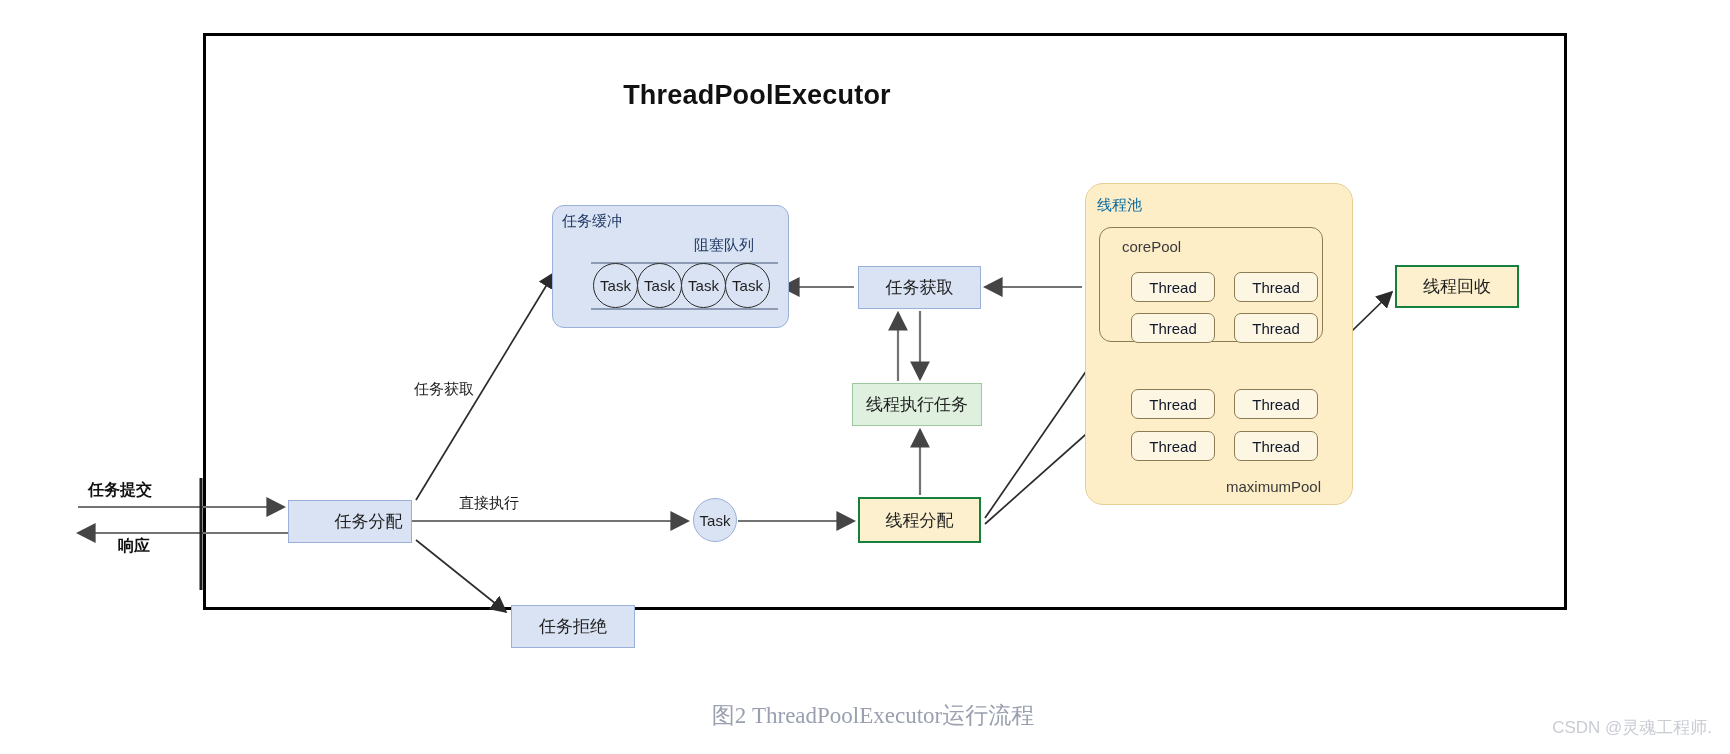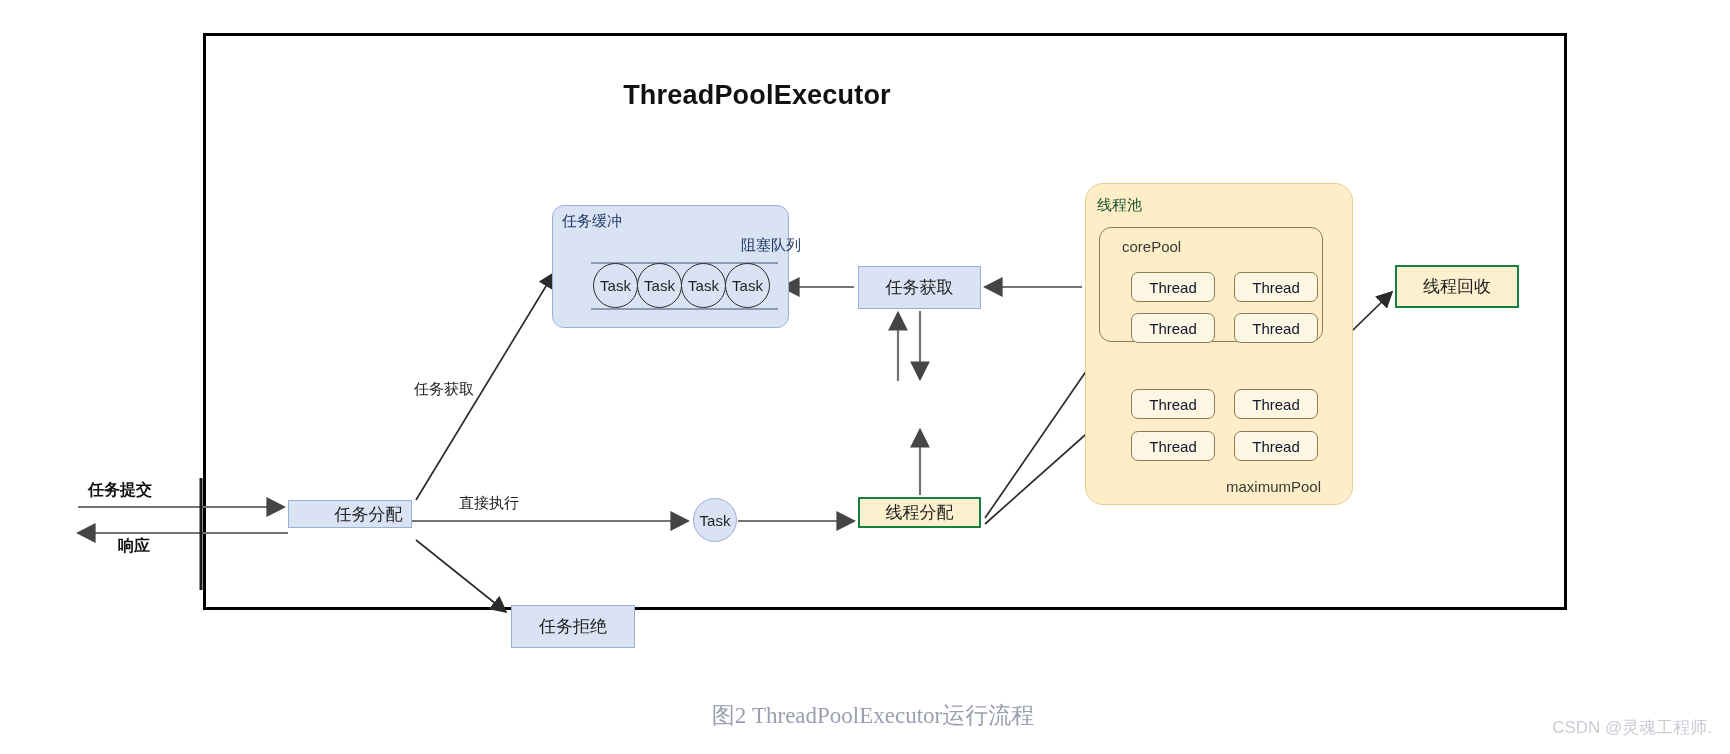--- a/index.html
+++ b/index.html
@@ -69,21 +69,20 @@
     position: absolute;
     left: 562px; top: 212px;
     font-size: 15px;
     color: #1f3864;
   }
   #queue-label {
     position: absolute;
     left: 694px; top: 236px;
     font-size: 15px;
     color: #1f3864;
-    margin-left: 47px;
   }
   .queue-rail {
     position: absolute;
     left: 591px;
     width: 187px;
     height: 2px;
     background: #8d9bb5;
   }
   #queue-rail-top { top: 262px; }
   #queue-rail-bottom { top: 308px; }
@@ -117,25 +116,25 @@
   #task-fetch {
     left: 858px; top: 266px;
     width: 123px; height: 43px;
   }
   #thread-exec {
     left: 852px; top: 383px;
     width: 130px; height: 43px;
   }
   #thread-alloc {
     left: 858px; top: 497px;
-    width: 123px; height: 31px;
+    width: 123px; height: 46px;
   }
   #task-alloc {
     left: 288px; top: 500px;
-    width: 124px; height: 28px; padding-left: 37px;
+    width: 124px; height: 43px; padding-left: 37px;
   }
   #task-reject {
     left: 511px; top: 605px;
     width: 124px; height: 43px;
   }
   #thread-recycle {
     left: 1395px; top: 265px;
     width: 124px; height: 43px;
   }
   #task-circle-mid {
@@ -152,21 +151,21 @@
     width: 268px; height: 322px;
     background: #fdeec8;
     border: 1px solid #e3cf94;
     border-radius: 18px;
     display: block;
   }
   #thread-pool-label {
     position: absolute;
     left: 1097px; top: 196px;
     font-size: 15px;
-    color: #14532d;
+    color: #0369a1;
   }
   #core-pool {
     position: absolute;
     left: 1099px; top: 227px;
     width: 224px; height: 115px;
     border: 1.4px solid #8a7d53;
     border-radius: 12px;
     background: transparent;
     box-sizing: border-box;
   }
@@ -295,20 +294,21 @@
   <div id="queue-label">阻塞队列</div>
   <div class="queue-rail" id="queue-rail-top"></div>
   <div class="queue-rail" id="queue-rail-bottom"></div>
 
   <div class="task-circle" style="left:593px">Task</div>
   <div class="task-circle" style="left:637px">Task</div>
   <div class="task-circle" style="left:681px">Task</div>
   <div class="task-circle" style="left:725px">Task</div>
 
   <div class="node box-blue" id="task-fetch">任务获取</div>
+  <div class="node box-green" id="thread-exec">线程执行任务</div>
   <div class="node box-orange" id="thread-alloc">线程分配</div>
   <div class="node box-blue" id="task-alloc">任务分配</div>
   <div class="node box-blue" id="task-reject">任务拒绝</div>
   <div class="node box-orange" id="thread-recycle">线程回收</div>
   <div class="node" id="task-circle-mid">Task</div>
 
   <div class="node" id="thread-pool"></div>
   <div id="thread-pool-label">线程池</div>
   <div id="core-pool"></div>
   <div id="core-pool-label">corePool</div>

